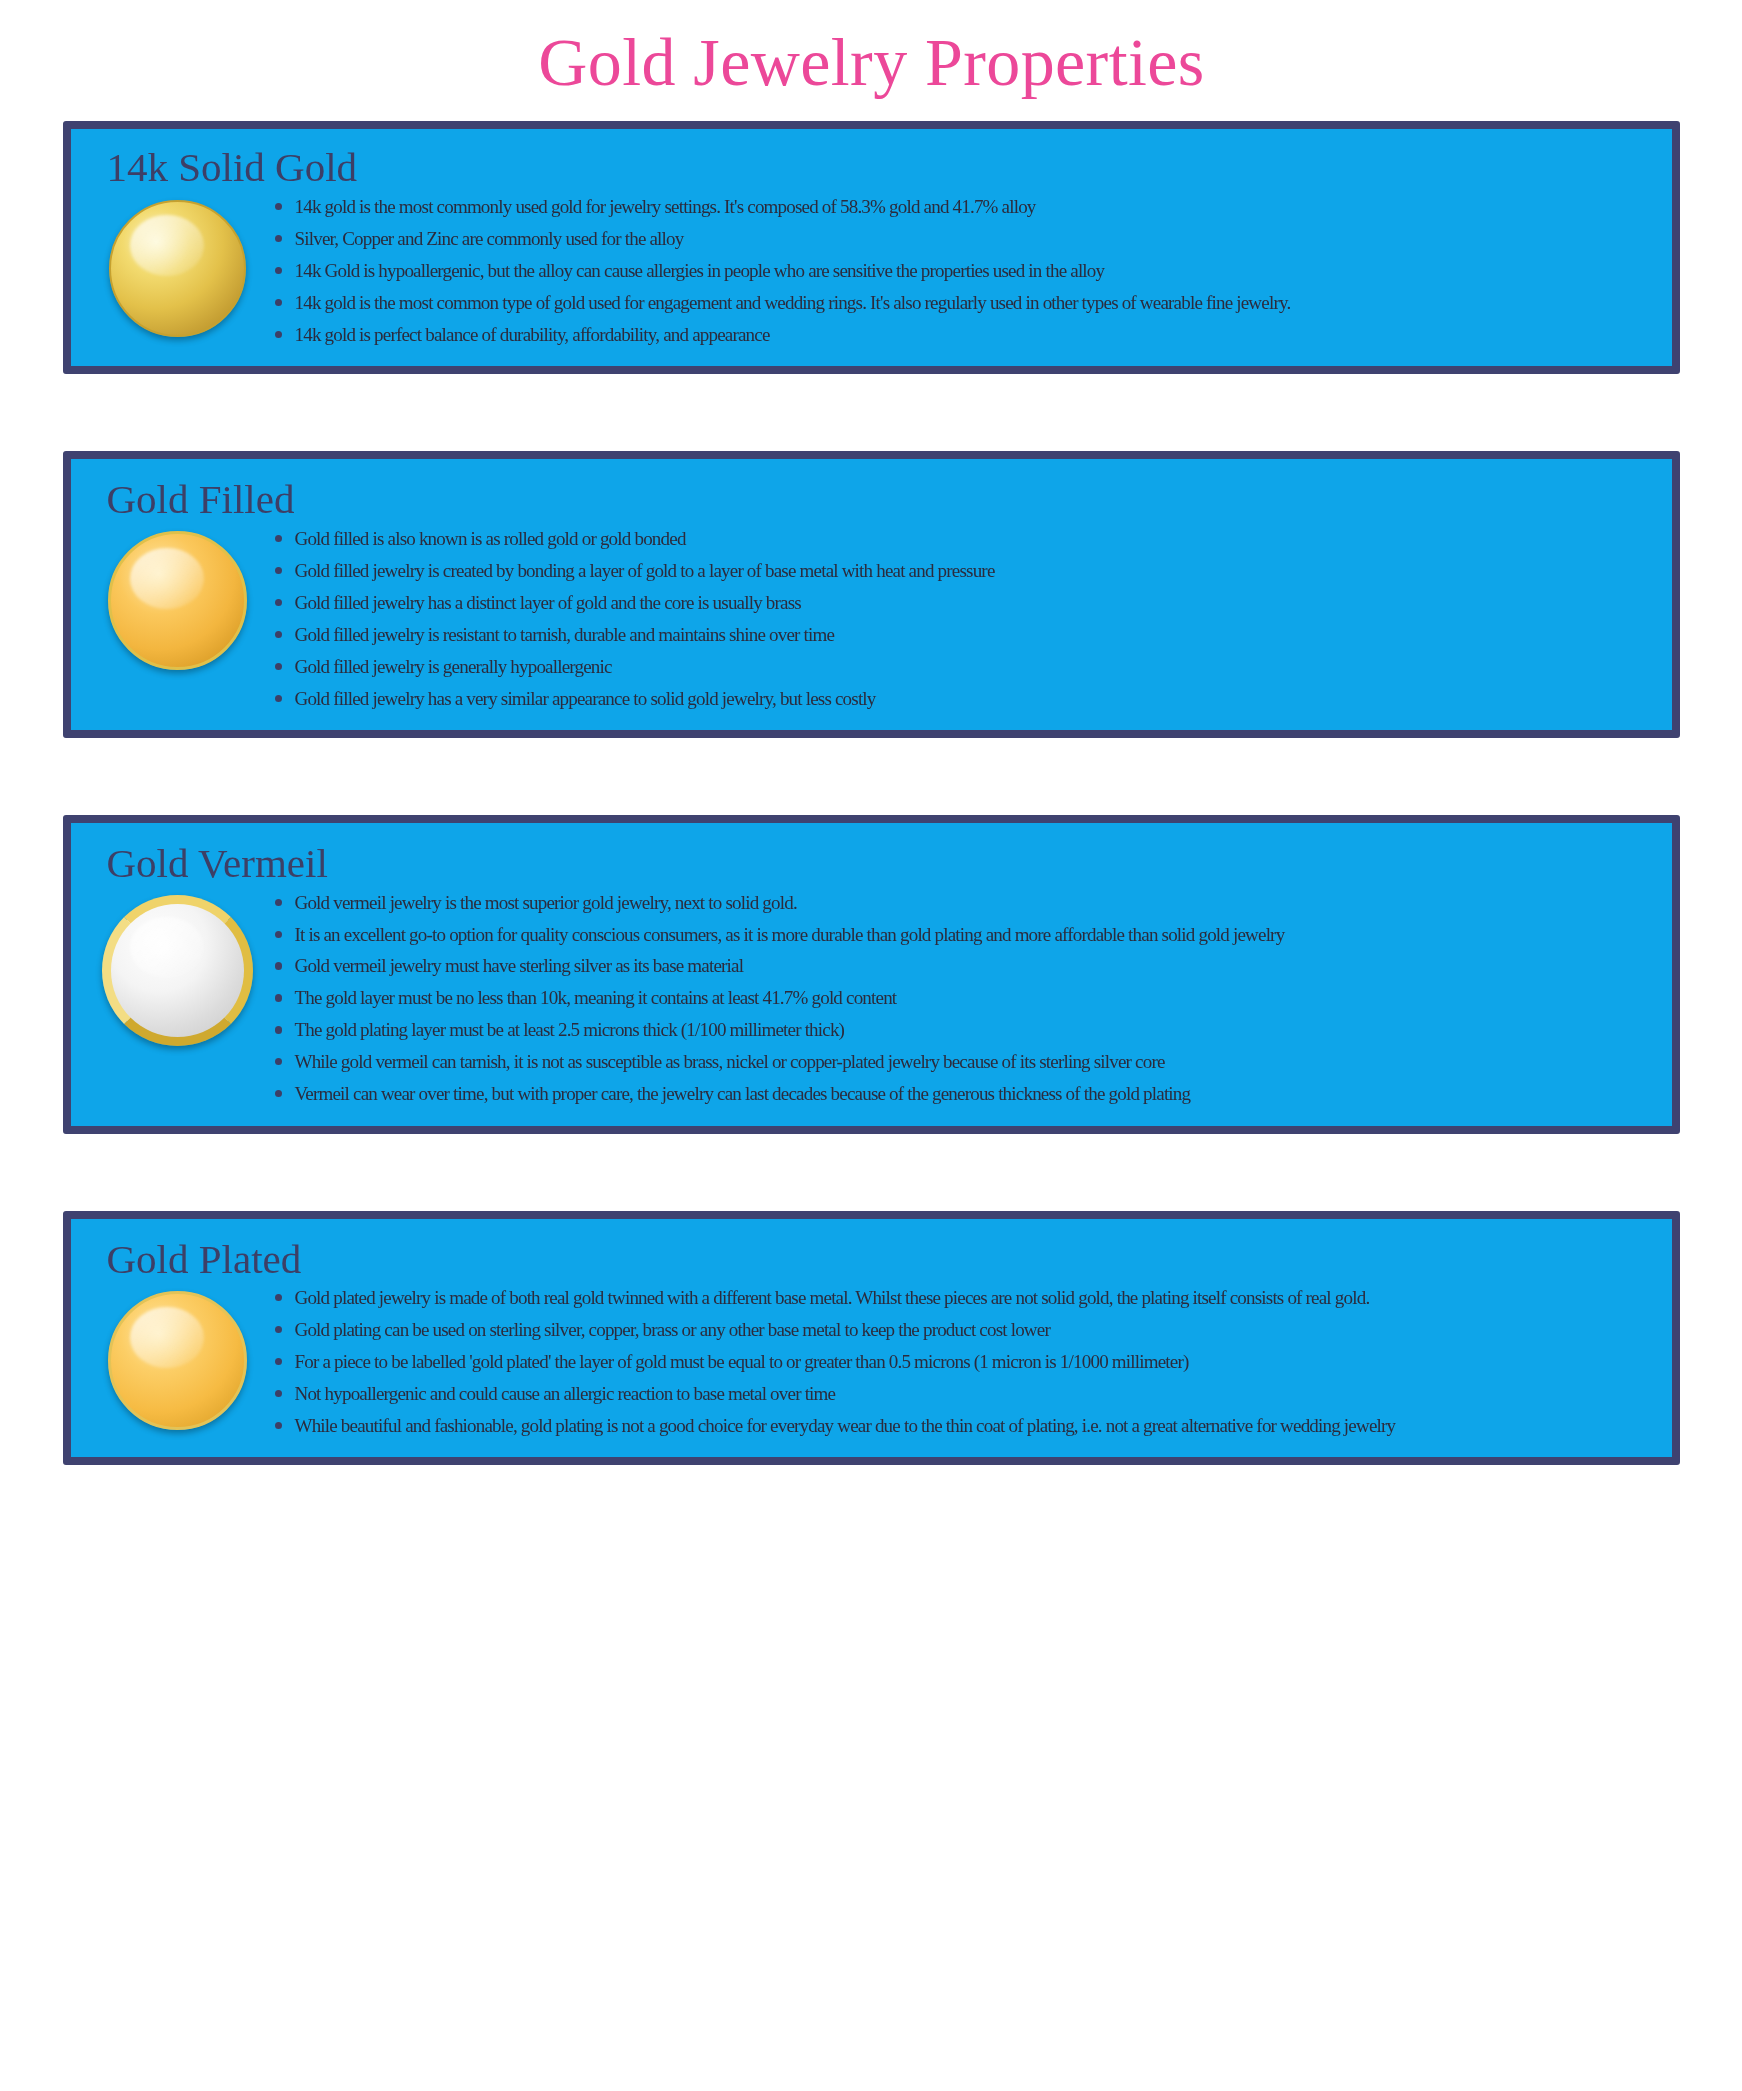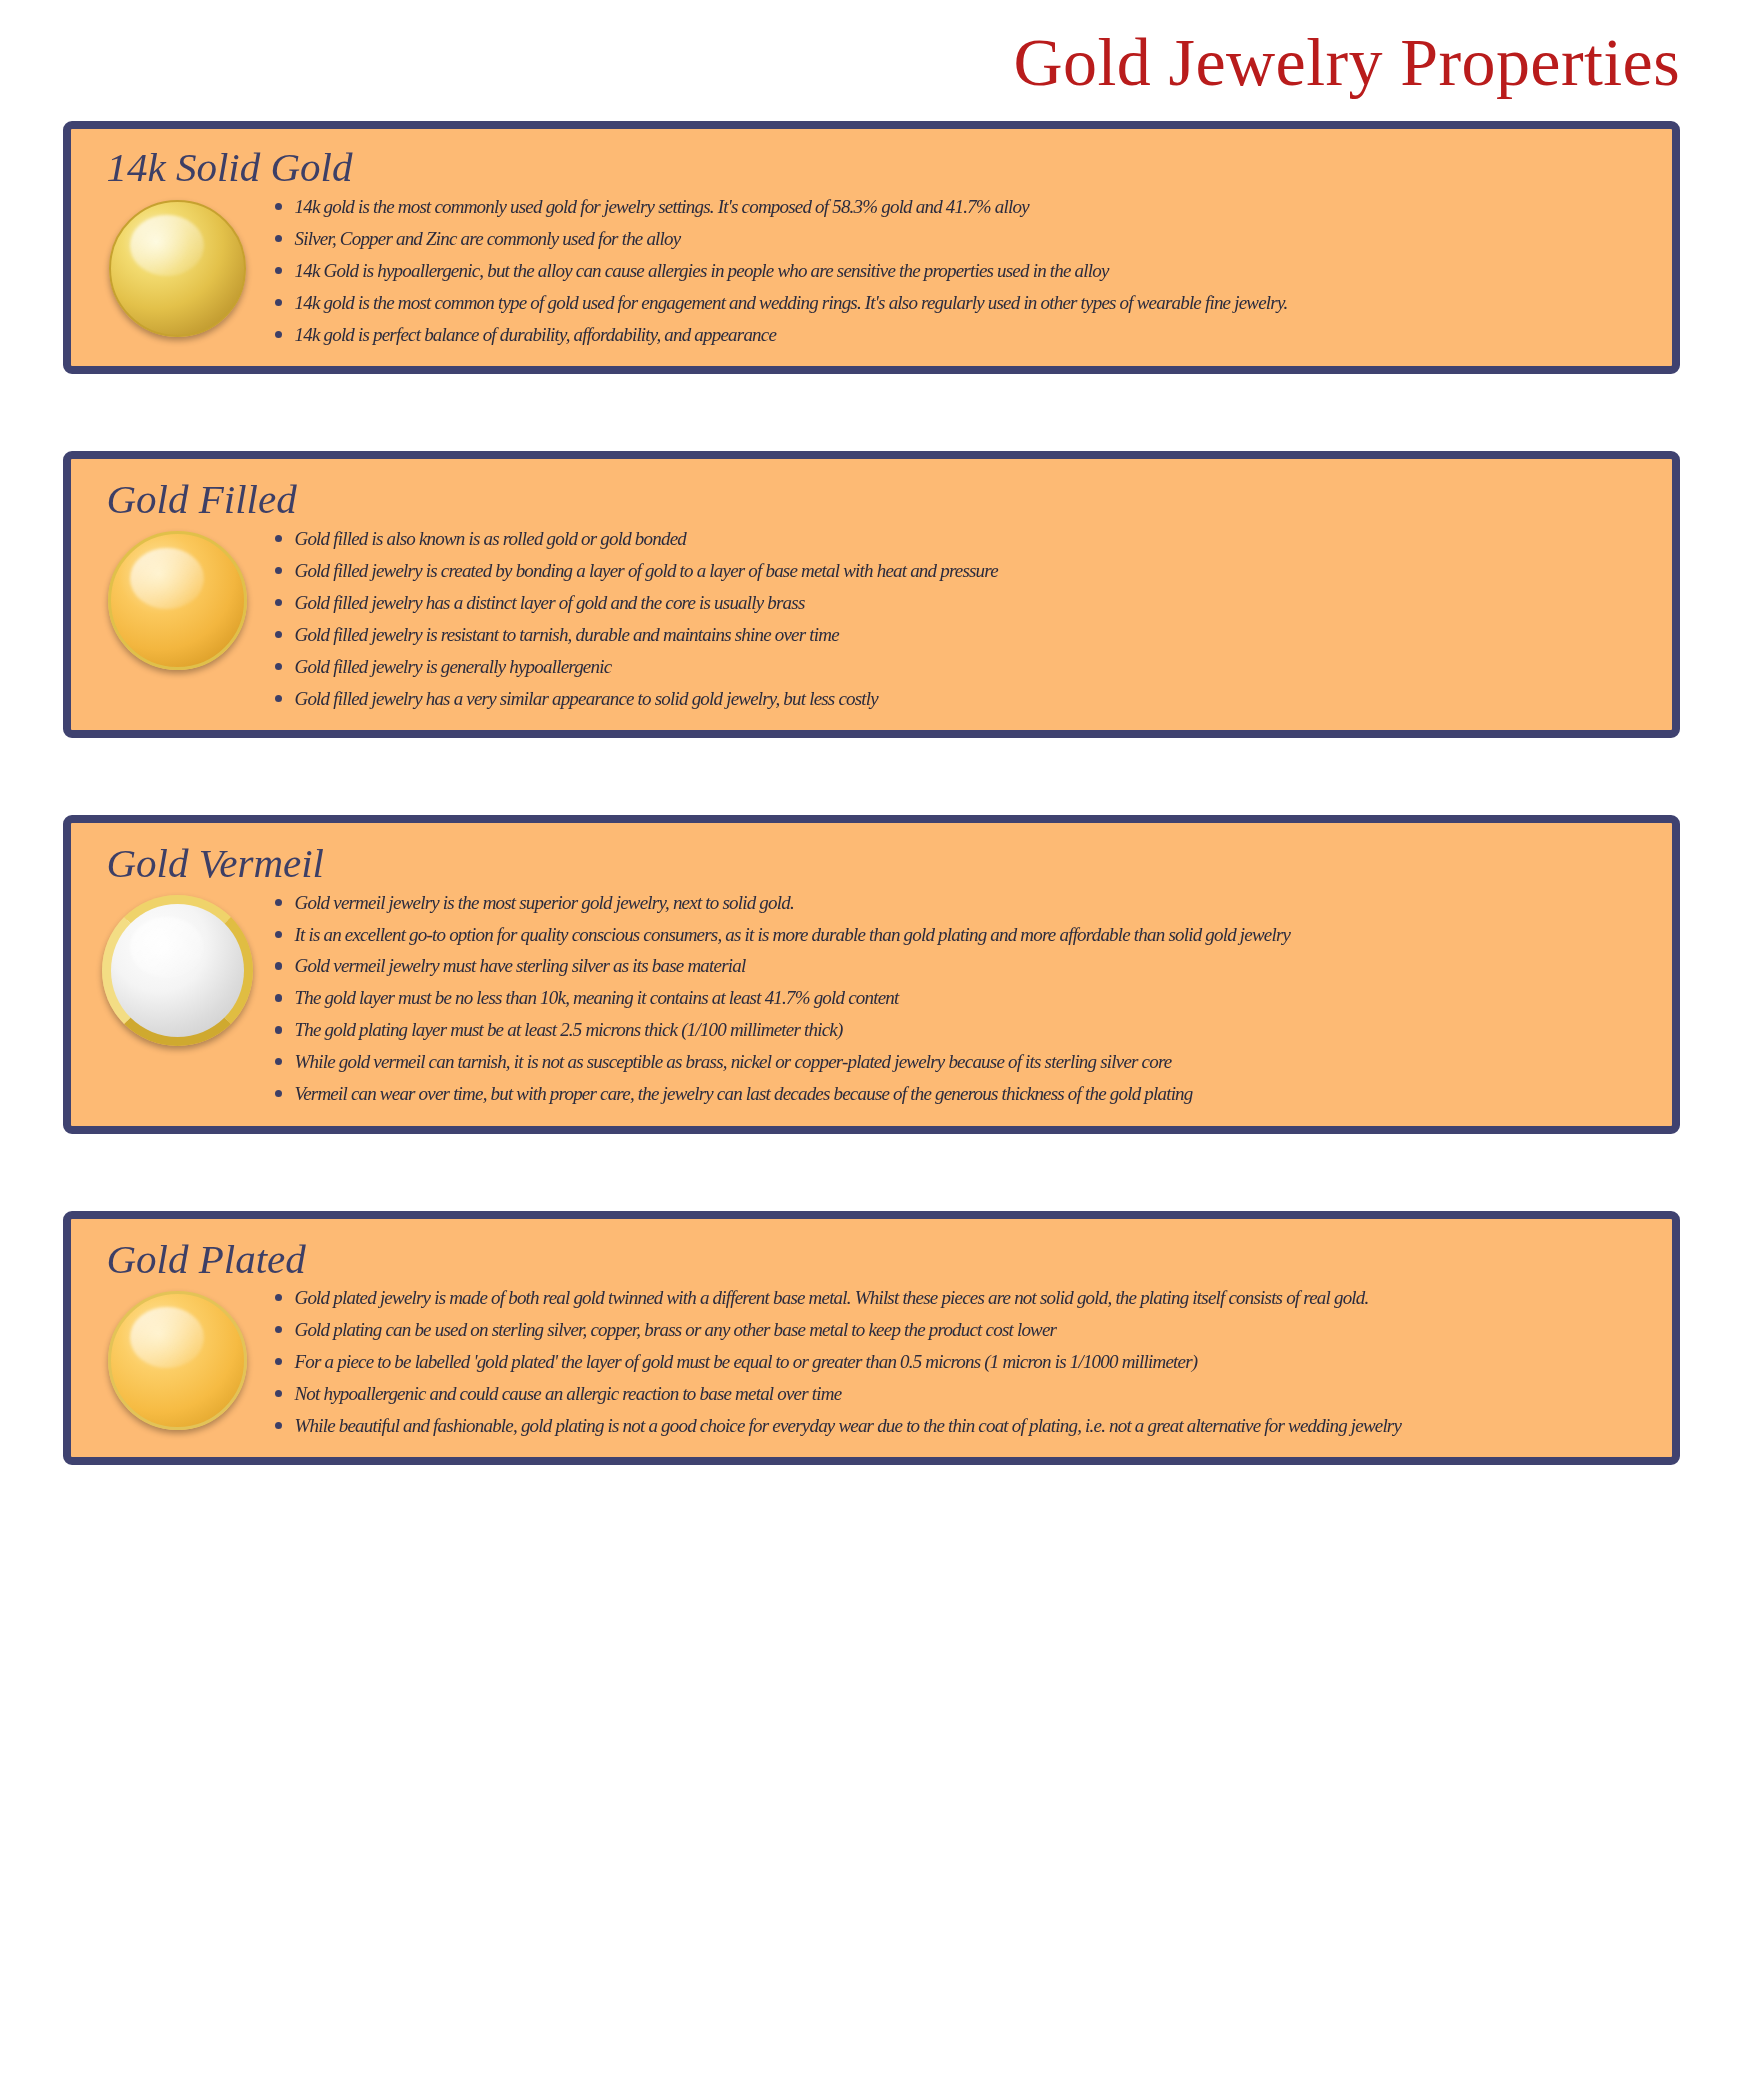--- a/index.html
+++ b/index.html
@@ -16,38 +16,37 @@
     overflow: hidden;
   }
   .page {
     width: 1743px;
     height: 2091px;
     box-sizing: border-box;
     padding: 0 63px;
     position: relative;
   }
   .page-title {
-    text-align: right;
+    text-align: center;
     font-size: 68px;
     line-height: 1.05;
     font-weight: 400;
-    color: #b91c1c;
+    color: #ec4899;
     letter-spacing: 0.4px;
     margin: 27px 0 23px 0;
     font-family: "Liberation Serif", "DejaVu Serif", serif;
   }
   .card {
     box-sizing: border-box;
     border: 8px solid #3f4270;
-    border-radius: 9px;
-    background: #fdba74;
+    border-radius: 3px;
+    background: #0ea5e9;
     margin-bottom: 79px;
     padding: 10.7px 12.5px 12.5px 12.5px;
     position: relative;
-    font-style: italic;
   }
   .card-inner {
     position: relative;
     min-height: 54px;
   }
   .card-title {
     font-size: 41px;
     line-height: 1.1;
     color: #3d3f66;
     font-weight: 400;

